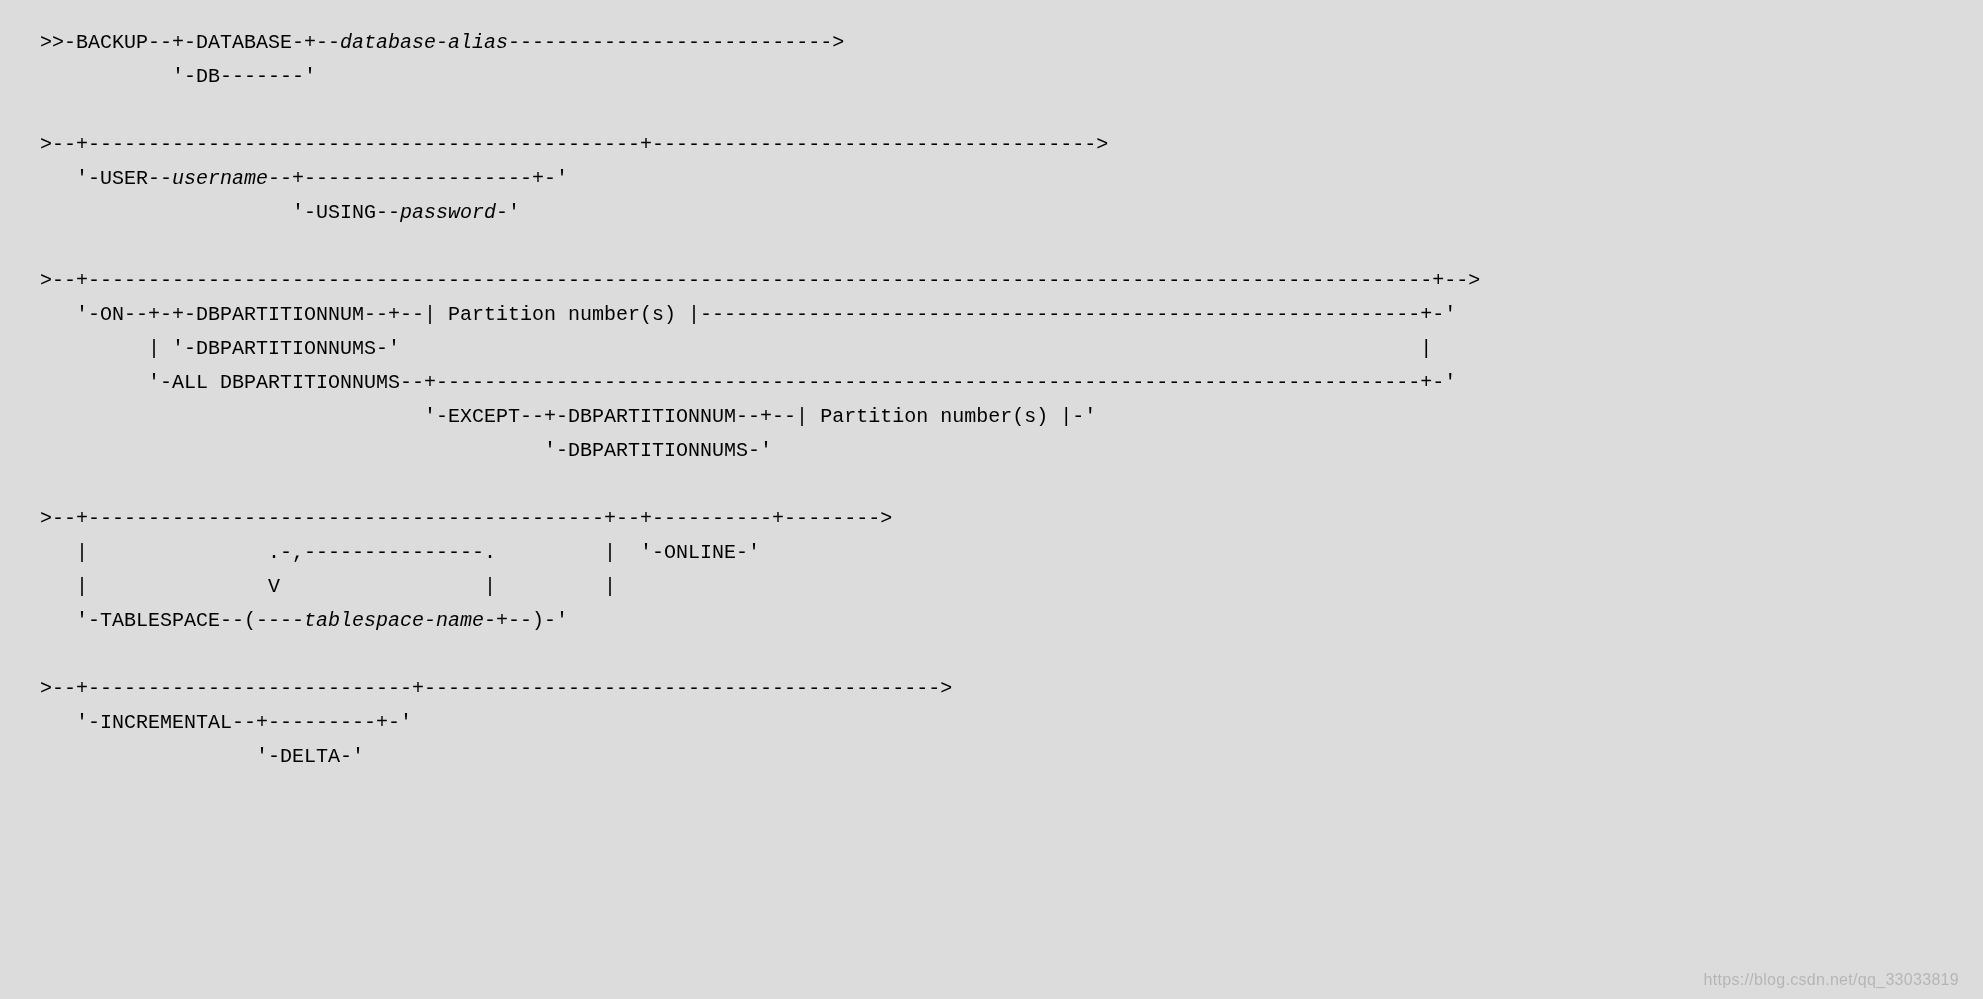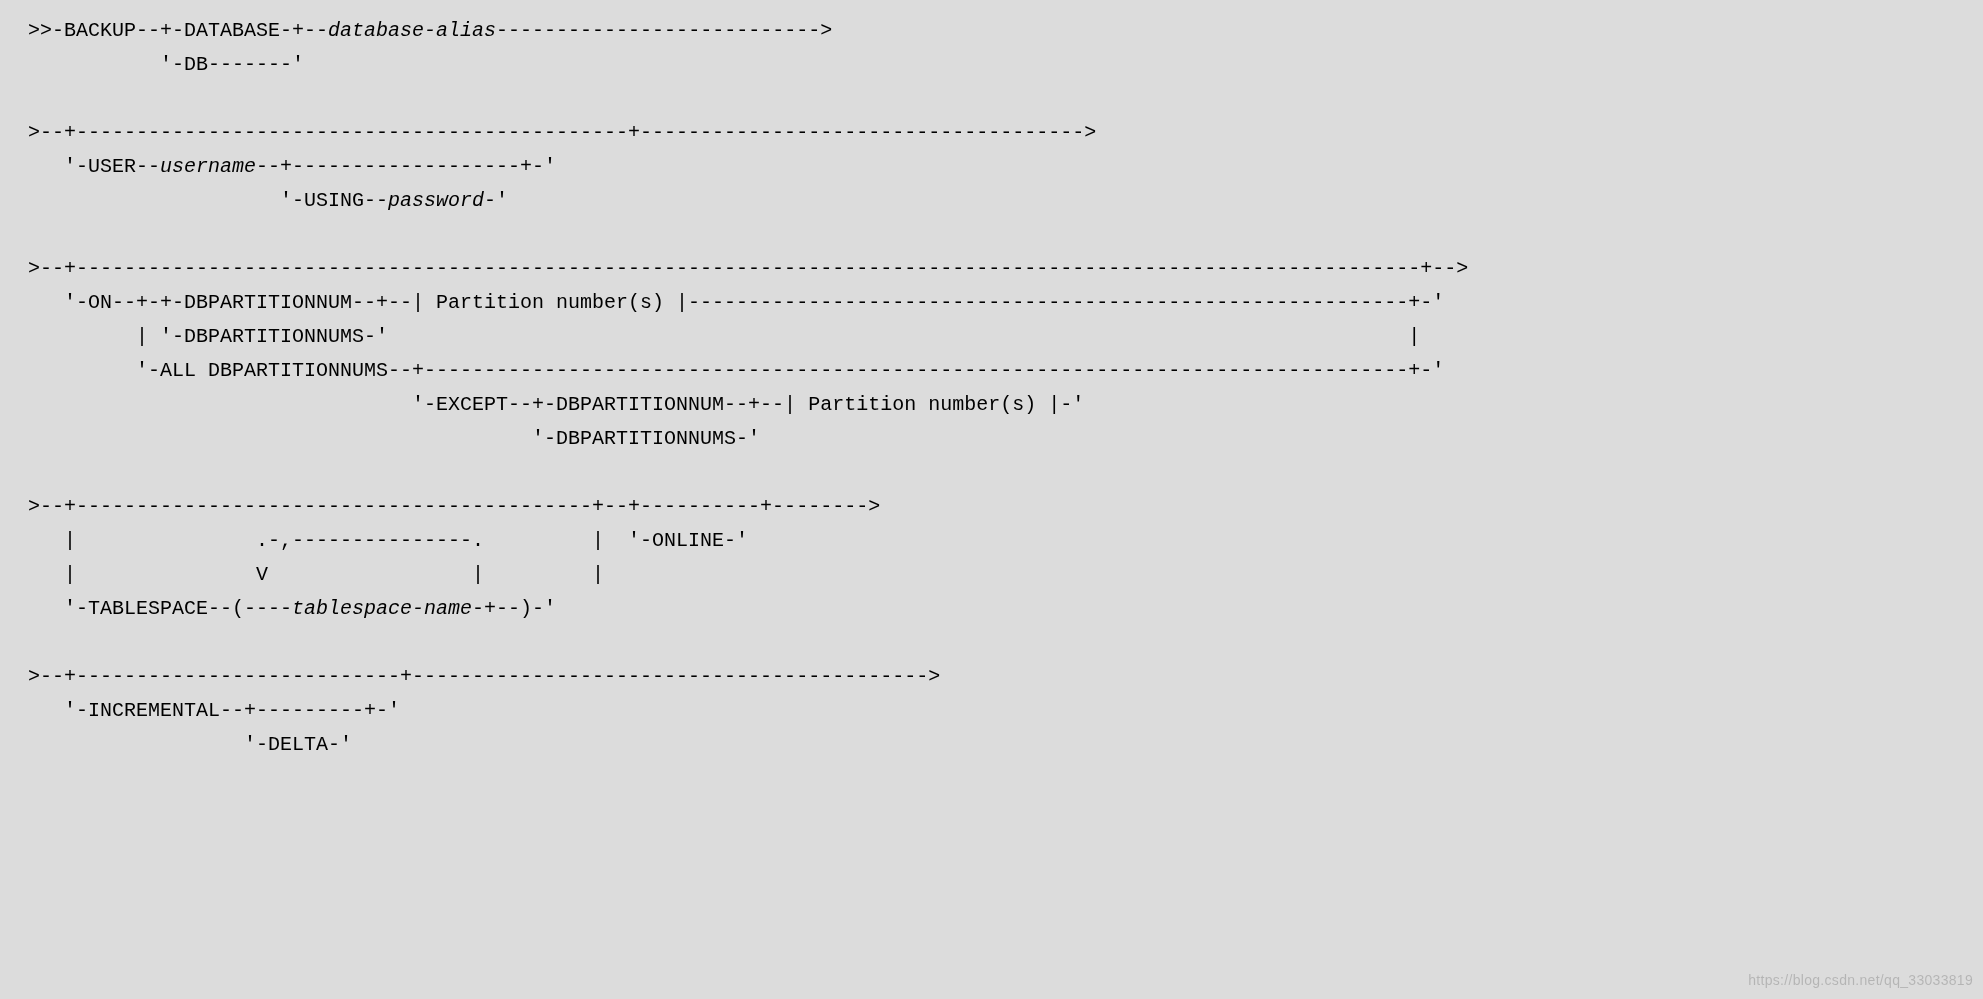--- a/index.html
+++ b/index.html
@@ -5,32 +5,32 @@
   html, body {
     margin: 0;
     padding: 0;
     background: #dcdcdc;
     font-family: "Courier New", Courier, monospace;
     font-size: 20px;
     color: #000;
     line-height: 1.7;
   }
   pre {
-    margin: 4px;
+    margin: 16px;
     padding: 10px 24px;
     white-space: pre;
     font-family: inherit;
   }
   .kw { font-style: normal; }
   .it { font-style: italic; }
   .watermark {
     position: fixed;
-    right: 10px;
+    right: 24px;
     bottom: 6px;
-    font-size: 14px;
+    font-size: 16px;
     font-family: Arial, sans-serif;
     color: rgba(0,0,0,0.18);
     letter-spacing: 0.3px;
   }
 </style>
 </head>
 <body>
 
 <pre><span><span class="kw">&gt;&gt;-BACKUP--+-DATABASE-+--</span><span class="it">database-alias</span><span class="kw">---------------------------&gt;</span></span>
 <span>           '-DB-------'</span>

